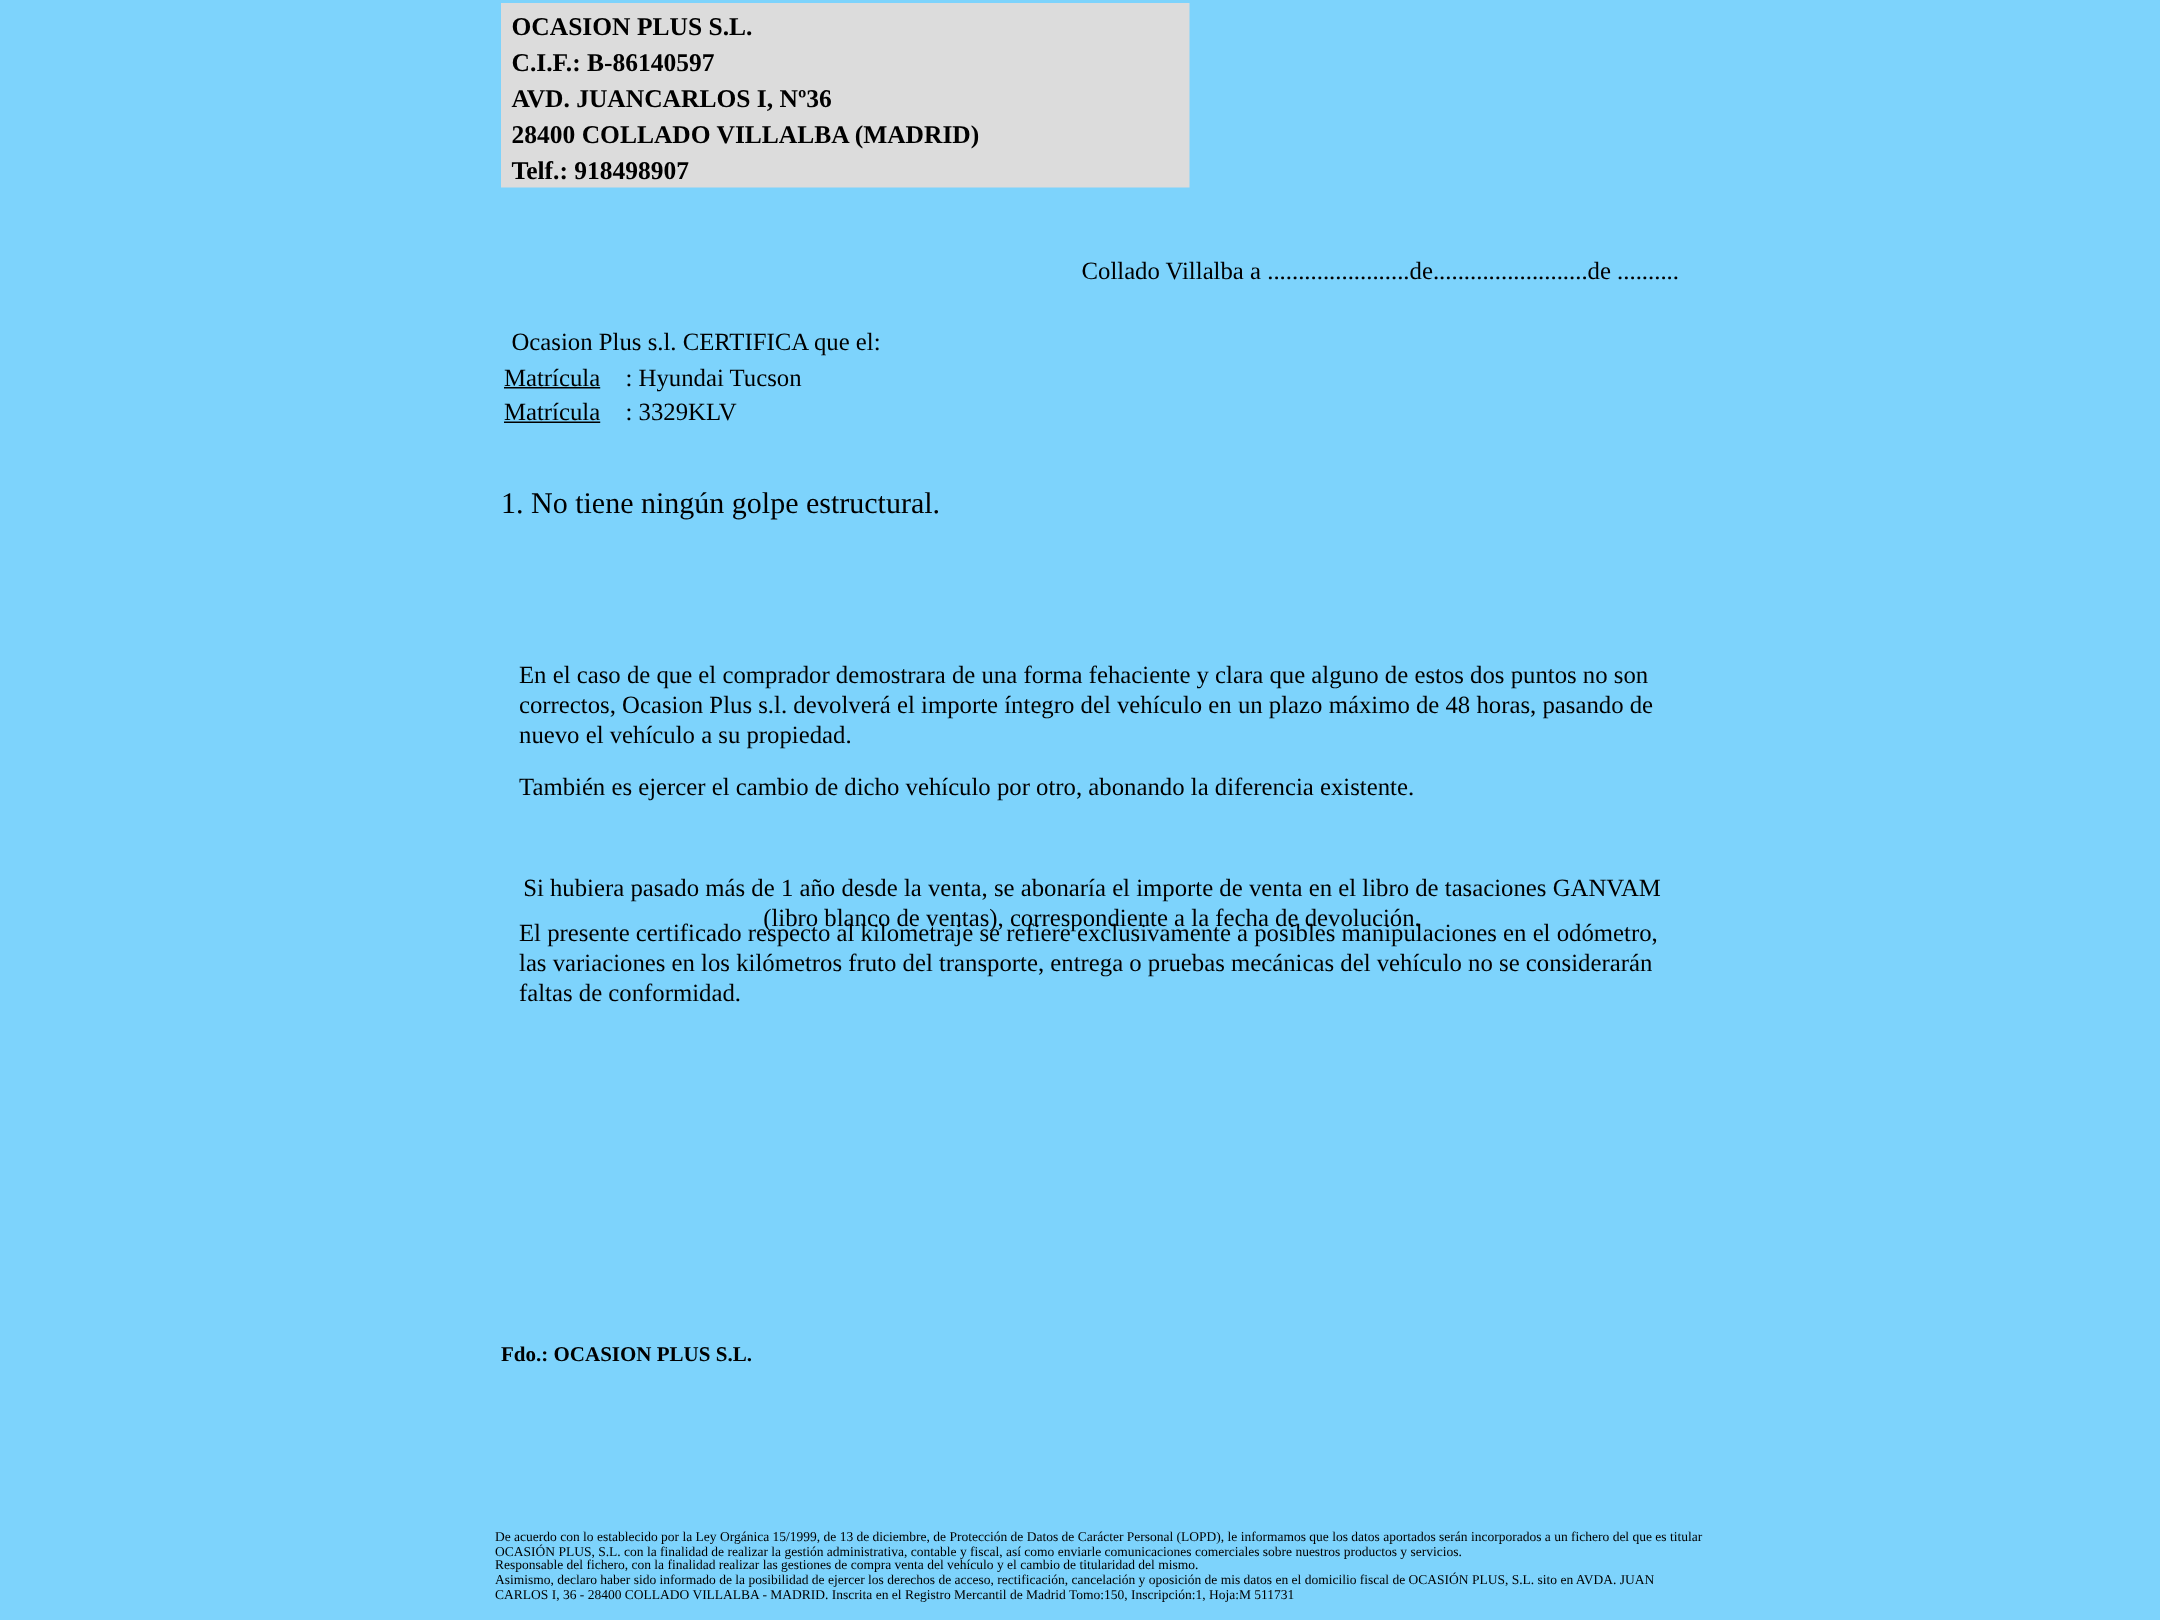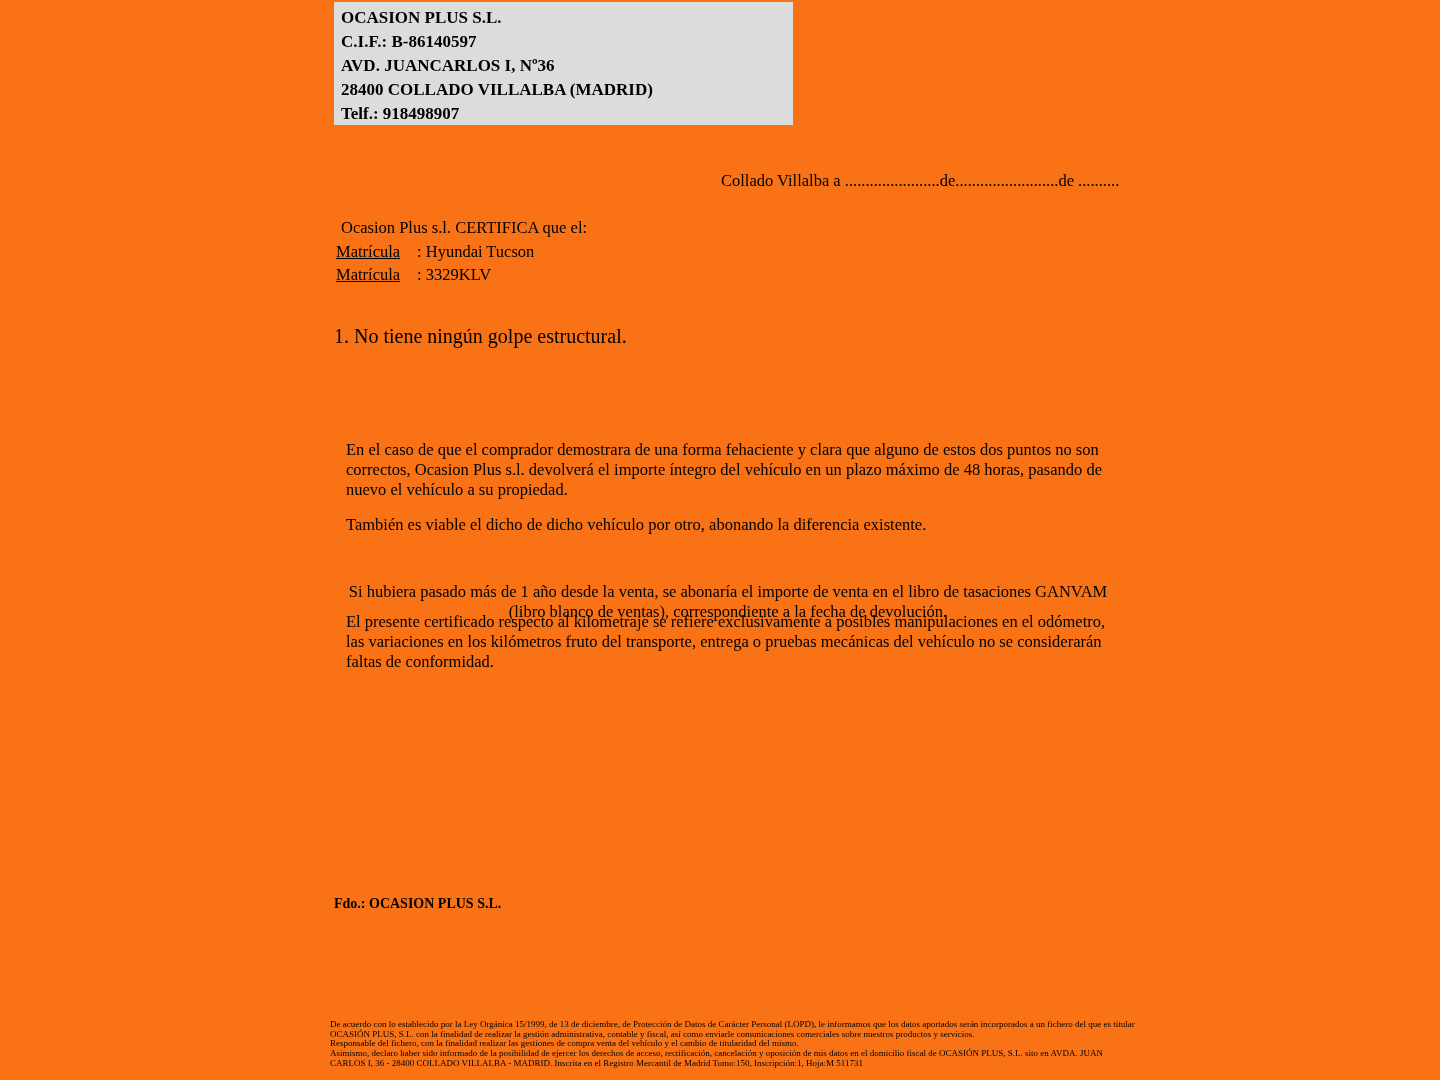--- a/index.html
+++ b/index.html
@@ -1,21 +1,21 @@
 <!DOCTYPE html>
 <html><head>
 <meta charset="utf-8">
 <style>
   * { margin: 0; padding: 0; box-sizing: border-box; }
   html, body { background: #ffffff; }
   .page {
     position: relative;
     width: 1440px;
     height: 1080px;
-    background: #f97316;
+    background: #7dd3fc;
     color: #000000;
     font-family: "Liberation Serif", serif;
     overflow: hidden;
   }
   .header-box {
     position: absolute;
     left: 334px;
     top: 2px;
     width: 459px;
     height: 123px;
@@ -100,21 +100,21 @@
       <span class="field-label"><span class="u">Matrícula</span></span><span class="field-value">: Hyundai Tucson</span>
     </div>
     <div class="field-row">
       <span class="field-label"><span class="u">Matrícula</span></span><span class="field-value">: 3329KLV</span>
     </div>
   </div>
 
   <div class="point point1">1. No tiene ningún golpe estructural.</div>
 
   <div class="para para1">En el caso de que el comprador demostrara de una forma fehaciente y clara que alguno de estos dos puntos no son correctos, Ocasion Plus s.l. devolverá el importe íntegro del vehículo en un plazo máximo de 48 horas, pasando de nuevo el vehículo a su propiedad.</div>
-  <div class="para para2">También es viable el dicho de dicho vehículo por otro, abonando la diferencia existente.</div>
+  <div class="para para2">También es ejercer el cambio de dicho vehículo por otro, abonando la diferencia existente.</div>
   <div class="para para3">Si hubiera pasado más de 1 año desde la venta, se abonaría el importe de venta en el libro de tasaciones GANVAM (libro blanco de ventas), correspondiente a la fecha de devolución.</div>
   <div class="para para4">El presente certificado respecto al kilometraje se refiere exclusivamente a posibles manipulaciones en el odómetro, las variaciones en los kilómetros fruto del transporte, entrega o pruebas mecánicas del vehículo no se considerarán faltas de conformidad.</div>
 
   <div class="signature">Fdo.: OCASION PLUS S.L.</div>
 
   <div class="footer">
     <div class="fline">De acuerdo con lo establecido por la Ley Orgánica 15/1999, de 13 de diciembre, de Protección de Datos de Carácter Personal (LOPD), le informamos que los datos aportados serán incorporados a un fichero del que es titular</div>
     <div class="fline">OCASIÓN PLUS, S.L. con la finalidad de realizar la gestión administrativa, contable y fiscal, así como enviarle comunicaciones comerciales sobre nuestros productos y servicios.</div>
     <div class="fline">Responsable del fichero, con la finalidad realizar las gestiones de compra venta del vehículo y el cambio de titularidad del mismo.</div>
     <div class="fline">Asimismo, declaro haber sido informado de la posibilidad de ejercer los derechos de acceso, rectificación, cancelación y oposición de mis datos en el domicilio fiscal de OCASIÓN PLUS, S.L. sito en AVDA. JUAN</div>

